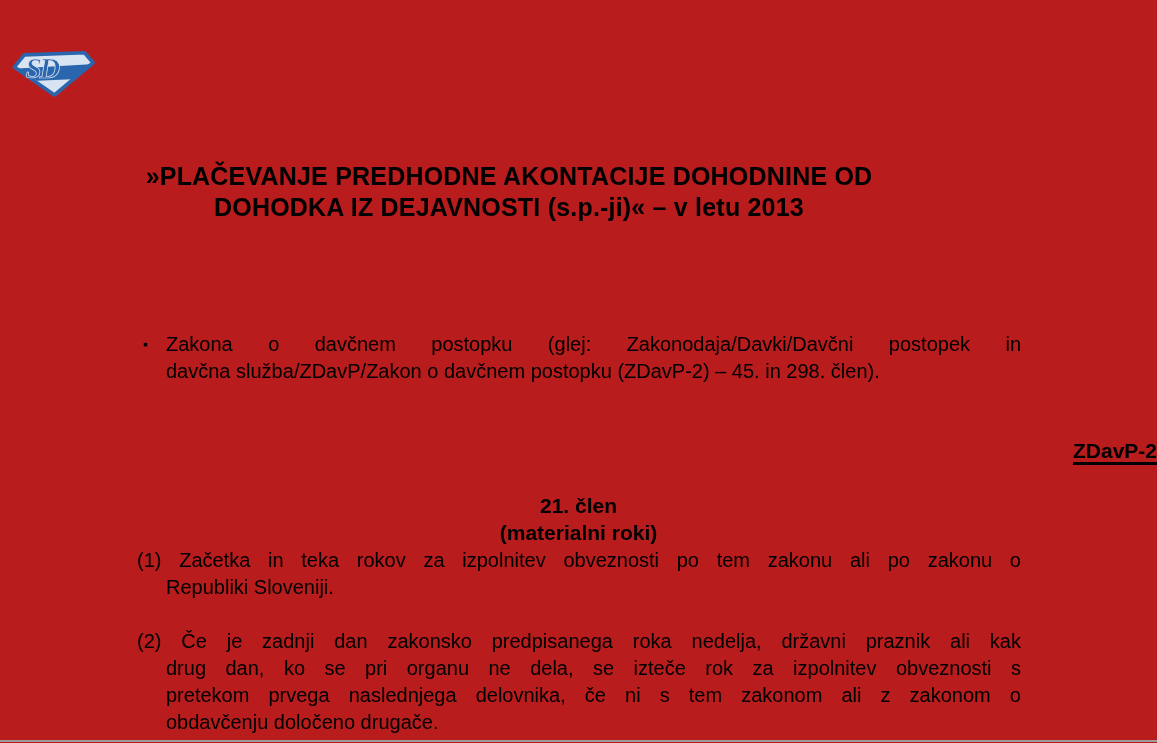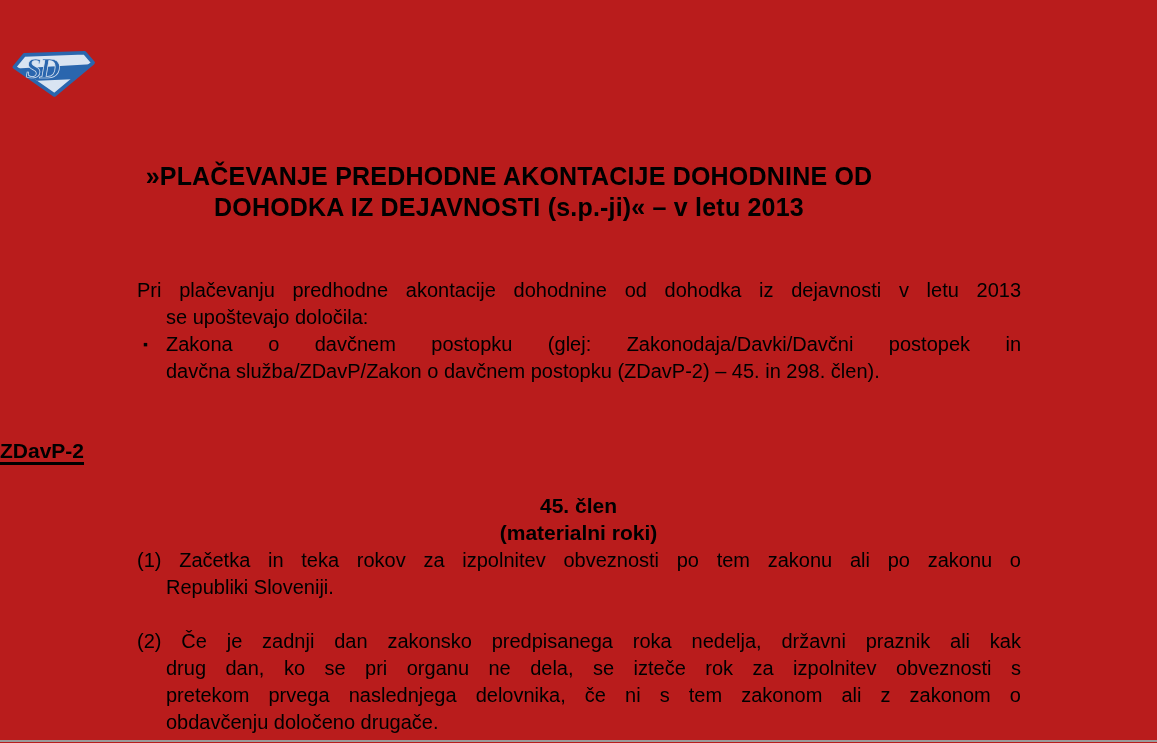--- a/index.html
+++ b/index.html
@@ -35,21 +35,21 @@
 
   .intro  { top: 277px; }
   .bullet { top: 331px; position: absolute; }
   .bullet-marker {
     position: absolute; left: 6px; top: 0;
     font-size: 14px; line-height: 27px;
   }
 
   .law-heading {
     position: absolute; top: 437px; left: 0; width: 1157px;
-    text-align: left; font-weight: bold; font-size: 21px; line-height: 27px;
+    text-align: right; font-weight: bold; font-size: 21px; line-height: 27px;
   }
   .law-heading .u {
     text-decoration: underline;
     text-decoration-thickness: 2.5px;
     text-underline-offset: 4px;
   }
   .article-heading {
     position: absolute; top: 492px; left: 0; width: 1157px;
     text-align: center; font-weight: bold; font-size: 21px; line-height: 27px;
   }
@@ -71,39 +71,35 @@
     <polygon points="6,25 20,8 104,5 116,19 62,64" fill="#d9e4f2" stroke="#2a66ae" stroke-width="5" stroke-linejoin="round"></polygon>
     <polygon points="10,27 112,21 86,42 38,44" fill="#2a66ae"></polygon>
     <text x="22" y="40" font-size="40" font-weight="bold" font-style="italic" font-family="Liberation Serif, DejaVu Serif, serif" fill="#2a66ae" stroke="#d9e4f2" stroke-width="1" letter-spacing="-3">SD</text>
   </svg>
 
   <div class="title">
     <div>»PLAČEVANJE PREDHODNE AKONTACIJE DOHODNINE OD</div>
     <div>DOHODKA IZ DEJAVNOSTI (s.p.-ji)« – v letu 2013</div>
   </div>
 
-  <div class="block intro">
-      <div class="tline just"><span>Pri plačevanju predhodne akontacije dohodnine od dohodka iz dejavnosti v letu 2013</span></div>
-      <div class="tline ind"><span>se upoštevajo določila:</span></div>
-    </div>
 
   <div class="block bullet">
     <span class="bullet-marker">▪</span>
     <div>
         <div class="tline just ind"><span class="b">Zakona o davčnem postopku</span><span> (glej: Zakonodaja</span><span class="b">/</span><span>Davki</span><span class="b">/</span><span>Davčni postopek in</span></div>
         <div class="tline ind"><span>davčna služba</span><span class="b">/</span><span>ZDavP</span><span class="b">/</span><span>Zakon o davčnem postopku (ZDavP-2) – 45. in 298. člen).</span></div>
       </div>
   </div>
 
   <div class="law-heading">
     <span class="u">ZDavP-2</span>
   </div>
 
   <div class="article-heading">
-    <div>45. člen</div>
+    <div>21. člen</div>
     <div>(materialni roki)</div>
   </div>
 
   <div class="block para1">
       <div class="tline just"><span>(1) Začetka in teka rokov za izpolnitev obveznosti po tem zakonu ali po zakonu o</span></div>
       <div class="tline ind"><span>Republiki Sloveniji.</span></div>
     </div>
 
   <div class="block para2">
       <div class="tline just"><span>(2) </span><span class="b">Če je zadnji dan zakonsko predpisanega roka</span><span> nedelja, državni praznik ali kak</span></div>

